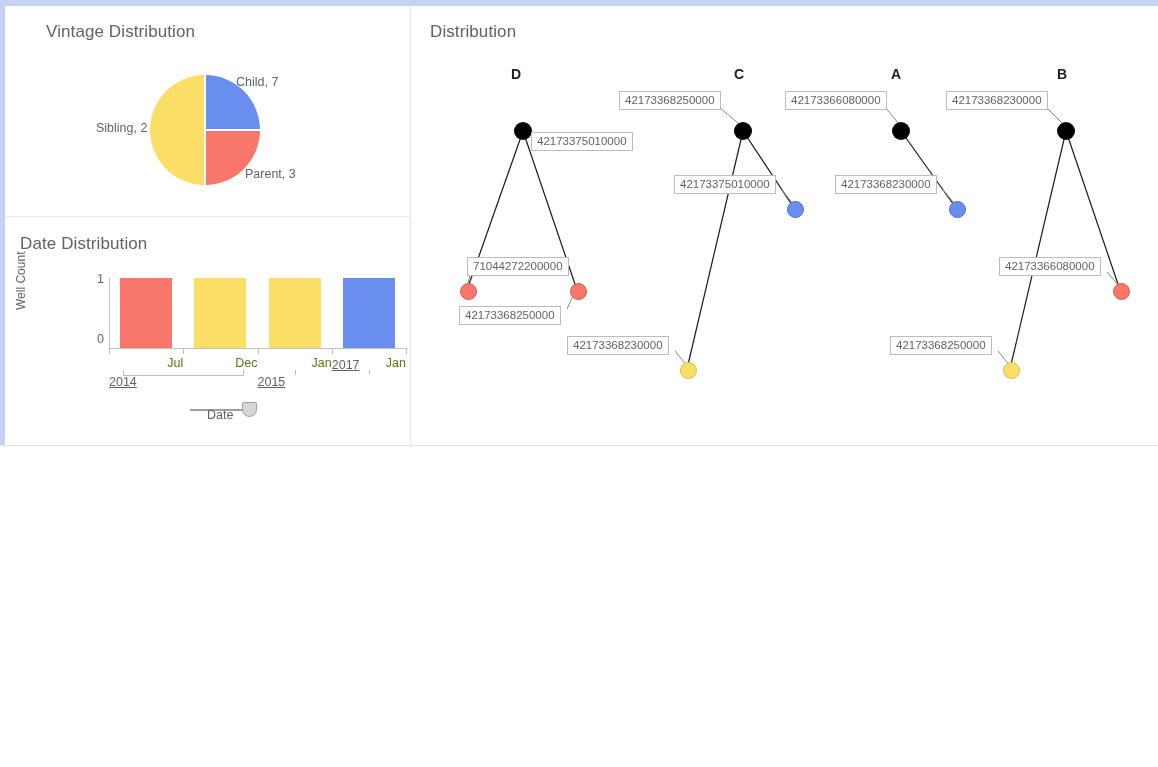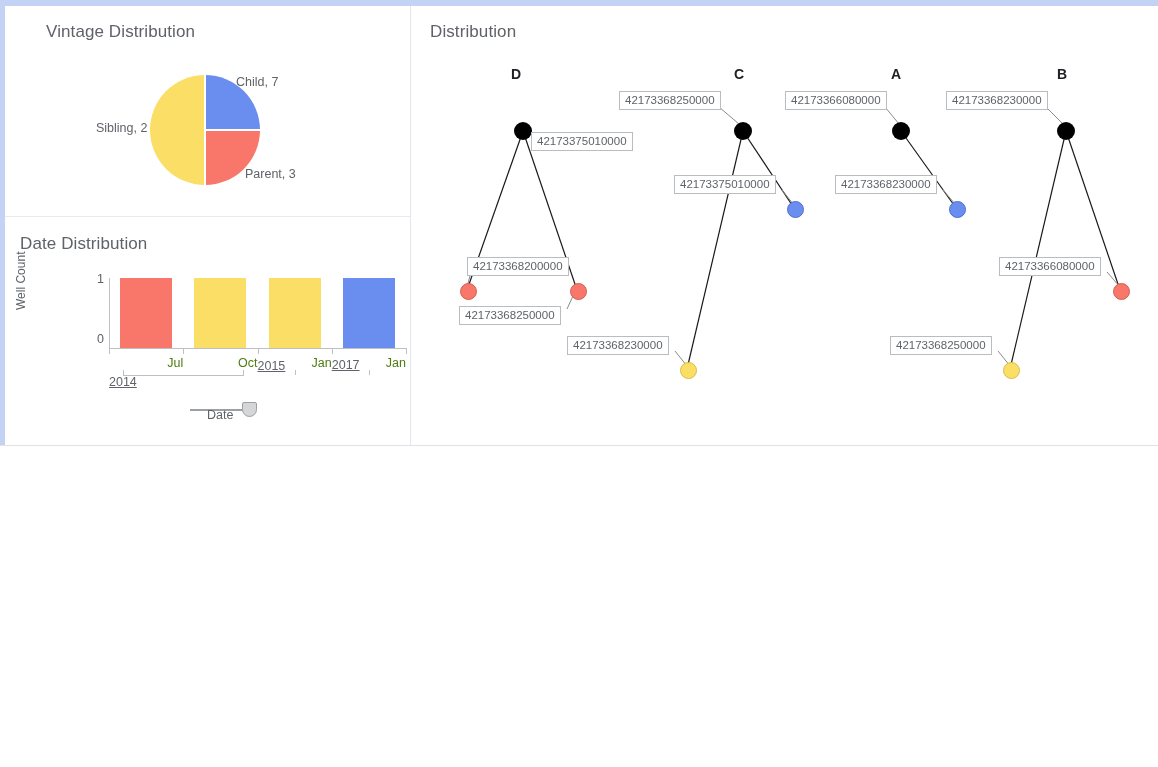--- a/index.html
+++ b/index.html
@@ -127,29 +127,29 @@
 
   <div id="bar-ticks">
       <div class="tickmark" style="left: 109px;"></div>
       <div class="tickmark" style="left: 183.25px;"></div>
       <div class="tickmark" style="left: 257.5px;"></div>
       <div class="tickmark" style="left: 331.75px;"></div>
       <div class="tickmark" style="left: 406px;"></div>
     </div>
   <div id="bar-xlabels">
       <div class="xtick-lbl" style="left: 109px; width: 74.25px; top: 356px;">Jul</div>
-      <div class="xtick-lbl" style="left: 183.25px; width: 74.25px; top: 356px;">Oct</div>
+      <div class="xtick-lbl" style="left: 183.25px; width: 74.25px; top: 356px;">Dec</div>
       <div class="xtick-lbl" style="left: 257.5px; width: 74.25px; top: 356px;">Jan</div>
       <div class="xtick-lbl" style="left: 331.75px; width: 74.25px; top: 356px;">Jan</div>
     </div>
   <div id="bar-years">
       <div class="yearbracket" style="left: 123px; top: 370px; width: 118.5px;"></div>
       <div class="yeargroup" style="left: 109px; width: 148.5px; top: 375px;">2014</div>
       <div class="yeartick" style="left: 294.625px; top: 370px;"></div>
-      <div class="yeargroup" style="left: 257.5px; width: 74.25px; top: 359px;">2015</div>
+      <div class="yeargroup" style="left: 257.5px; width: 74.25px; top: 375px;">2015</div>
       <div class="yeartick" style="left: 368.875px; top: 370px;"></div>
       <div class="yeargroup" style="left: 331.75px; width: 74.25px; top: 358px;">2017</div>
     </div>
 
   <div class="date-slider">
     <div class="track"></div>
     <div class="knob"></div>
   </div>
   <div class="date-slider-label">Date</div>
 
@@ -174,21 +174,21 @@
         <line x1="655" y1="125" x2="599" y2="363" stroke="#1a1a1a" stroke-width="1.2"></line>
         <line x1="658" y1="124" x2="635" y2="101" stroke="#8a8a8a" stroke-width="1"></line>
         <line x1="709" y1="281" x2="696" y2="266" stroke="#8a8a8a" stroke-width="1"></line>
         <line x1="599" y1="360" x2="587" y2="345" stroke="#8a8a8a" stroke-width="1"></line>
       </svg>
     <div id="rel-nodes">
         <div class="tree-letter" style="left: 100px; top: 60px;">D</div>
         <div class="node root" style="left: 103px; top: 116px;"></div>
         <div class="nodelabel" style="left: 120px; top: 126px;">42173375010000</div>
         <div class="node red" style="left: 49px; top: 277px;"></div>
-        <div class="nodelabel" style="left: 56px; top: 251px;">42173368200000</div>
+        <div class="nodelabel" style="left: 56px; top: 251px;">71044272200000</div>
         <div class="node red" style="left: 159px; top: 277px;"></div>
         <div class="nodelabel" style="left: 48px; top: 300px;">42173368250000</div>
         <div class="tree-letter" style="left: 323px; top: 60px;">C</div>
         <div class="node root" style="left: 323px; top: 116px;"></div>
         <div class="nodelabel" style="left: 208px; top: 85px;">42173368250000</div>
         <div class="node blue" style="left: 376px; top: 195px;"></div>
         <div class="nodelabel" style="left: 263px; top: 169px;">42173375010000</div>
         <div class="node yellow" style="left: 269px; top: 356px;"></div>
         <div class="nodelabel" style="left: 156px; top: 330px;">42173368230000</div>
         <div class="tree-letter" style="left: 480px; top: 60px;">A</div>

